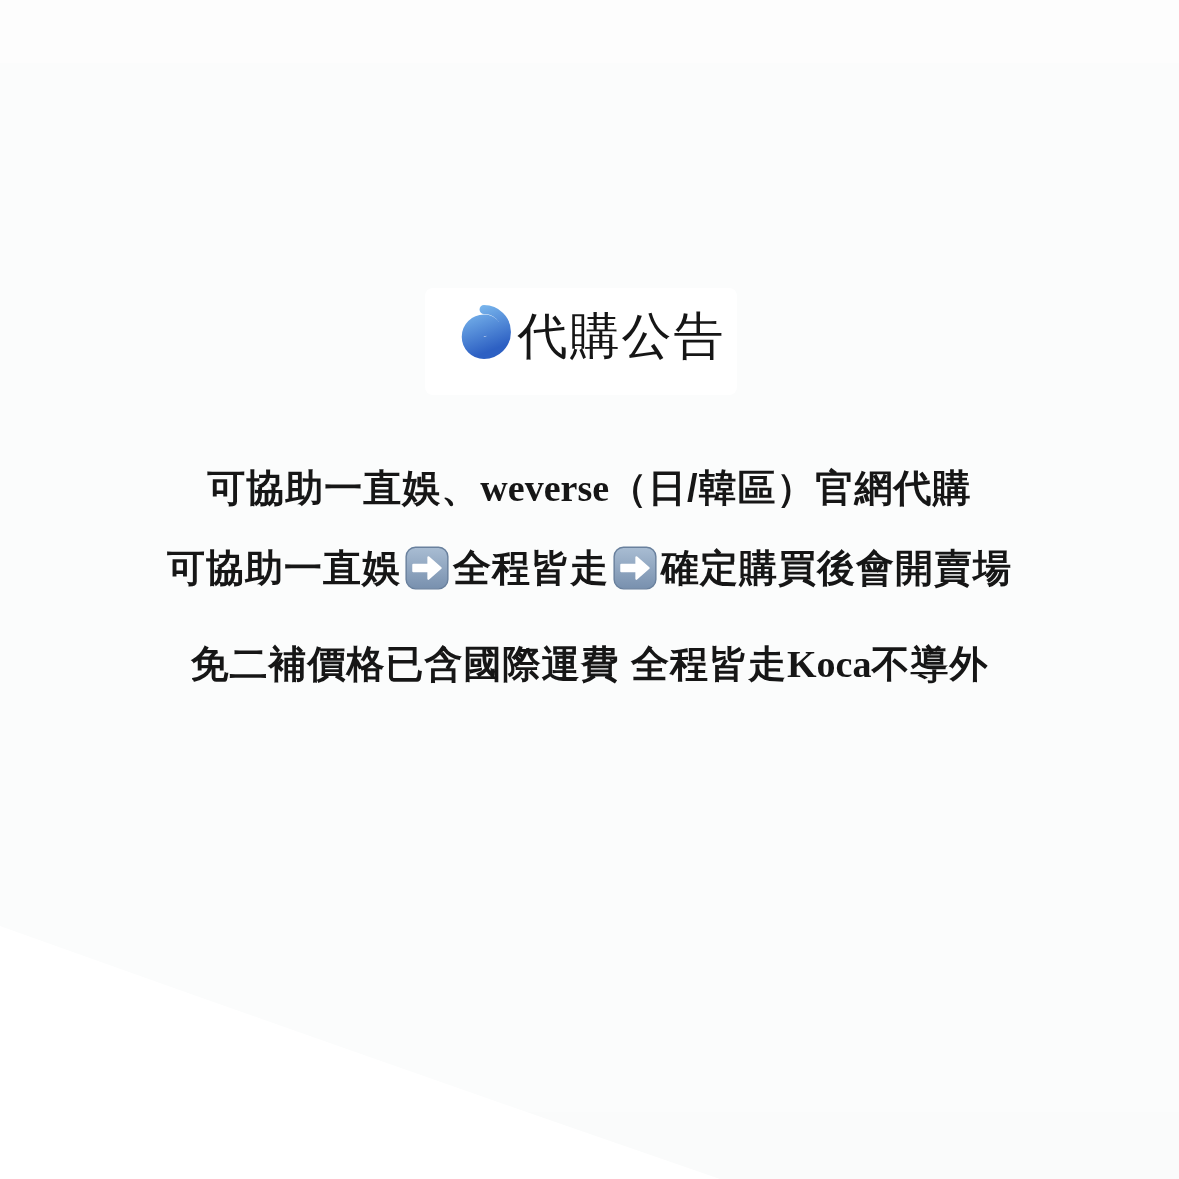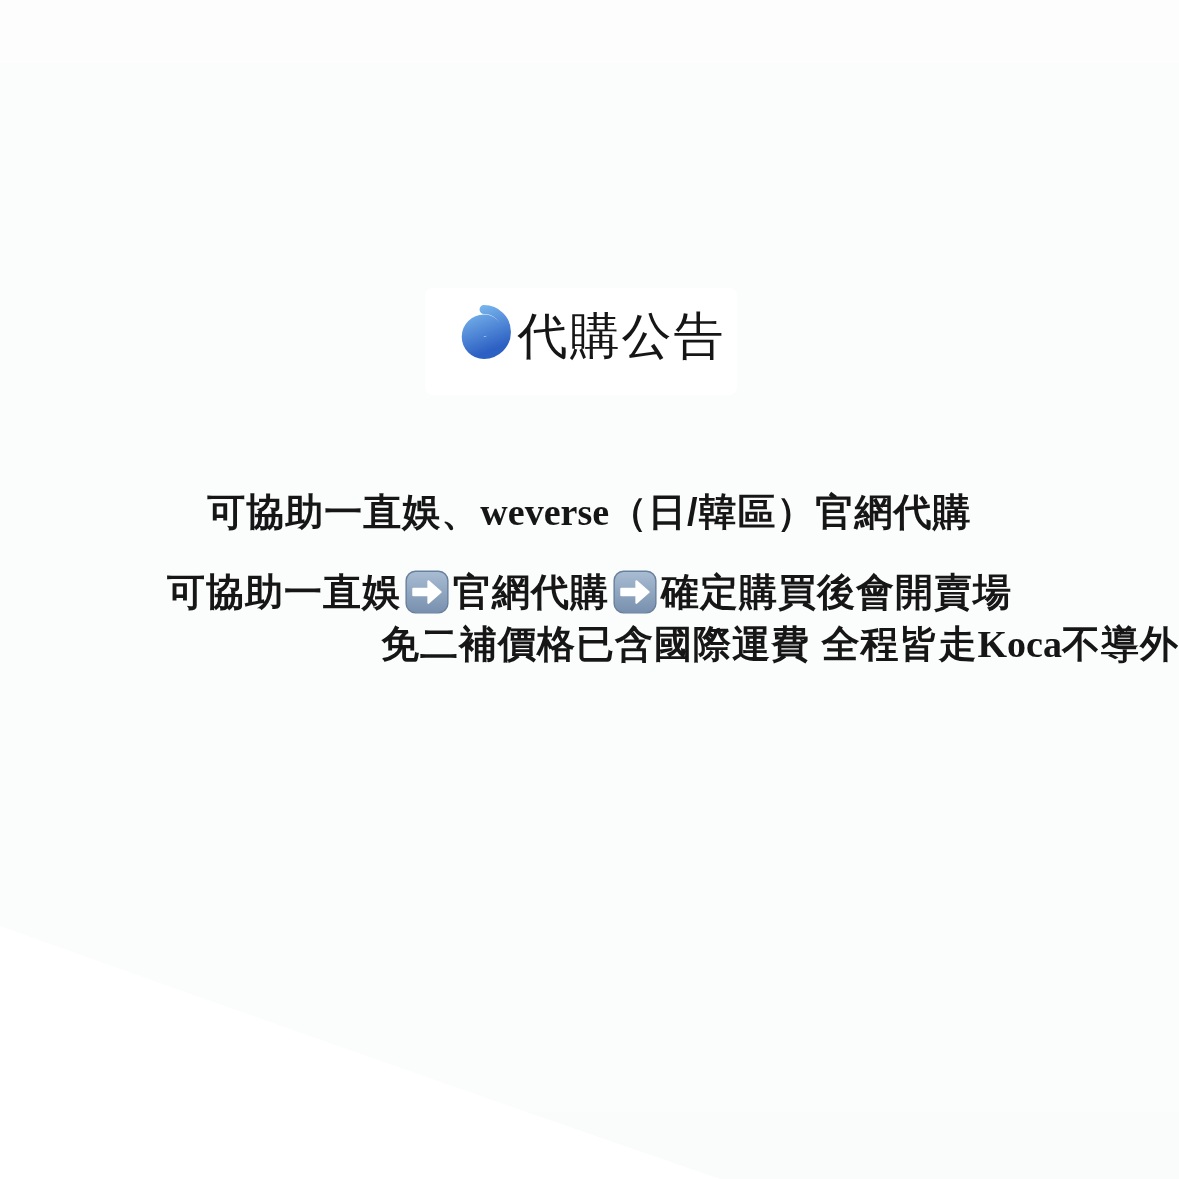--- a/index.html
+++ b/index.html
@@ -54,25 +54,24 @@
     font-size: 50px;
     line-height: 72px;
     font-weight: 500;
     letter-spacing: 2px;
   }
   .body-line {
     font-size: 38px;
     line-height: 48px;
     font-weight: 700;
     letter-spacing: 1px;
-    margin-top: 24px;
   }
   .l1 { top: 464px; }
   .l2 { top: 544px; }
-  .l3 { top: 596px; text-align: right; }
+  .l3 { top: 640px; }
   .lw { top: 805px; }
   .latin {
     font-family: "Liberation Serif", serif;
     font-weight: 700;
     letter-spacing: 0;
   }
   .emoji-svg { display: inline-block; }
   .cyclone { width: 60px; height: 60px; vertical-align: -9px; margin-right: 4px; }
   .arrow   { width: 46px; height: 46px; vertical-align: -10px; margin: 0 3px; }
   .warn    { width: 48px; height: 44px; vertical-align: -6px; margin: 0 3px; }
@@ -106,21 +105,21 @@
 
   <div class="line body-line l2"><span>可協助一直娛</span><svg class="emoji-svg arrow" viewBox="0 0 64 64">
       <defs>
         <linearGradient id="arr" x1="0" y1="0" x2="0" y2="1">
           <stop offset="0" stop-color="#a9bdd3"></stop>
           <stop offset="1" stop-color="#7890ae"></stop>
         </linearGradient>
       </defs>
       <rect x="3" y="3" width="58" height="58" rx="13" fill="url(#arr)" stroke="#69809d" stroke-width="2"></rect>
       <path d="M13,27.5 L34,27.5 L34,17 L51,32 L34,47 L34,36.5 L13,36.5 Z" fill="#ffffff" stroke="#ffffff" stroke-width="3" stroke-linejoin="round"></path>
-    </svg><span>官網代購</span><svg class="emoji-svg arrow" viewBox="0 0 64 64">
+    </svg><span>全程皆走</span><svg class="emoji-svg arrow" viewBox="0 0 64 64">
       <rect x="3" y="3" width="58" height="58" rx="13" fill="url(#arr)" stroke="#69809d" stroke-width="2"></rect>
       <path d="M13,27.5 L34,27.5 L34,17 L51,32 L34,47 L34,36.5 L13,36.5 Z" fill="#ffffff" stroke="#ffffff" stroke-width="3" stroke-linejoin="round"></path>
     </svg><span>確定購買後會開賣場</span></div>
 
   <div class="line body-line l3"><span>免二補價格已含國際運費 全程皆走</span><span class="latin">Koca</span><span>不導外</span></div>
 
 
 </div>
 
 </body></html>

